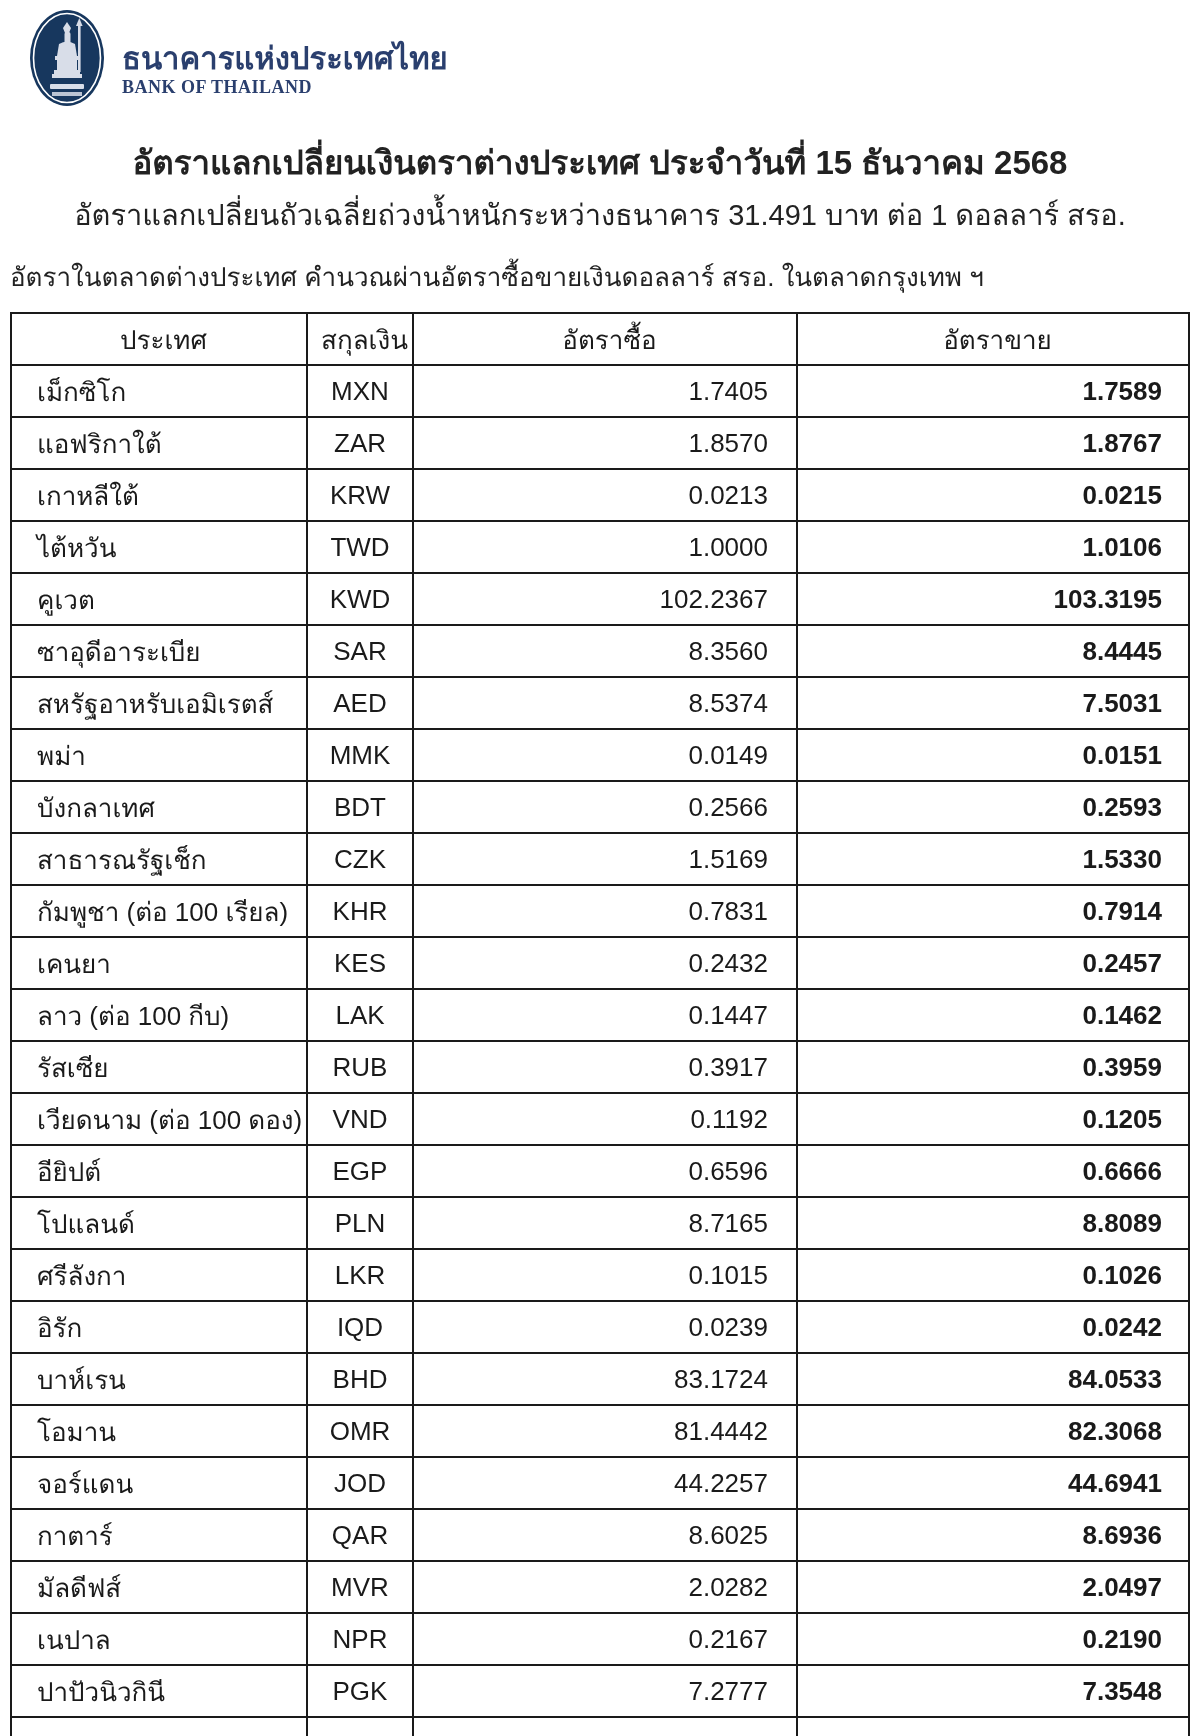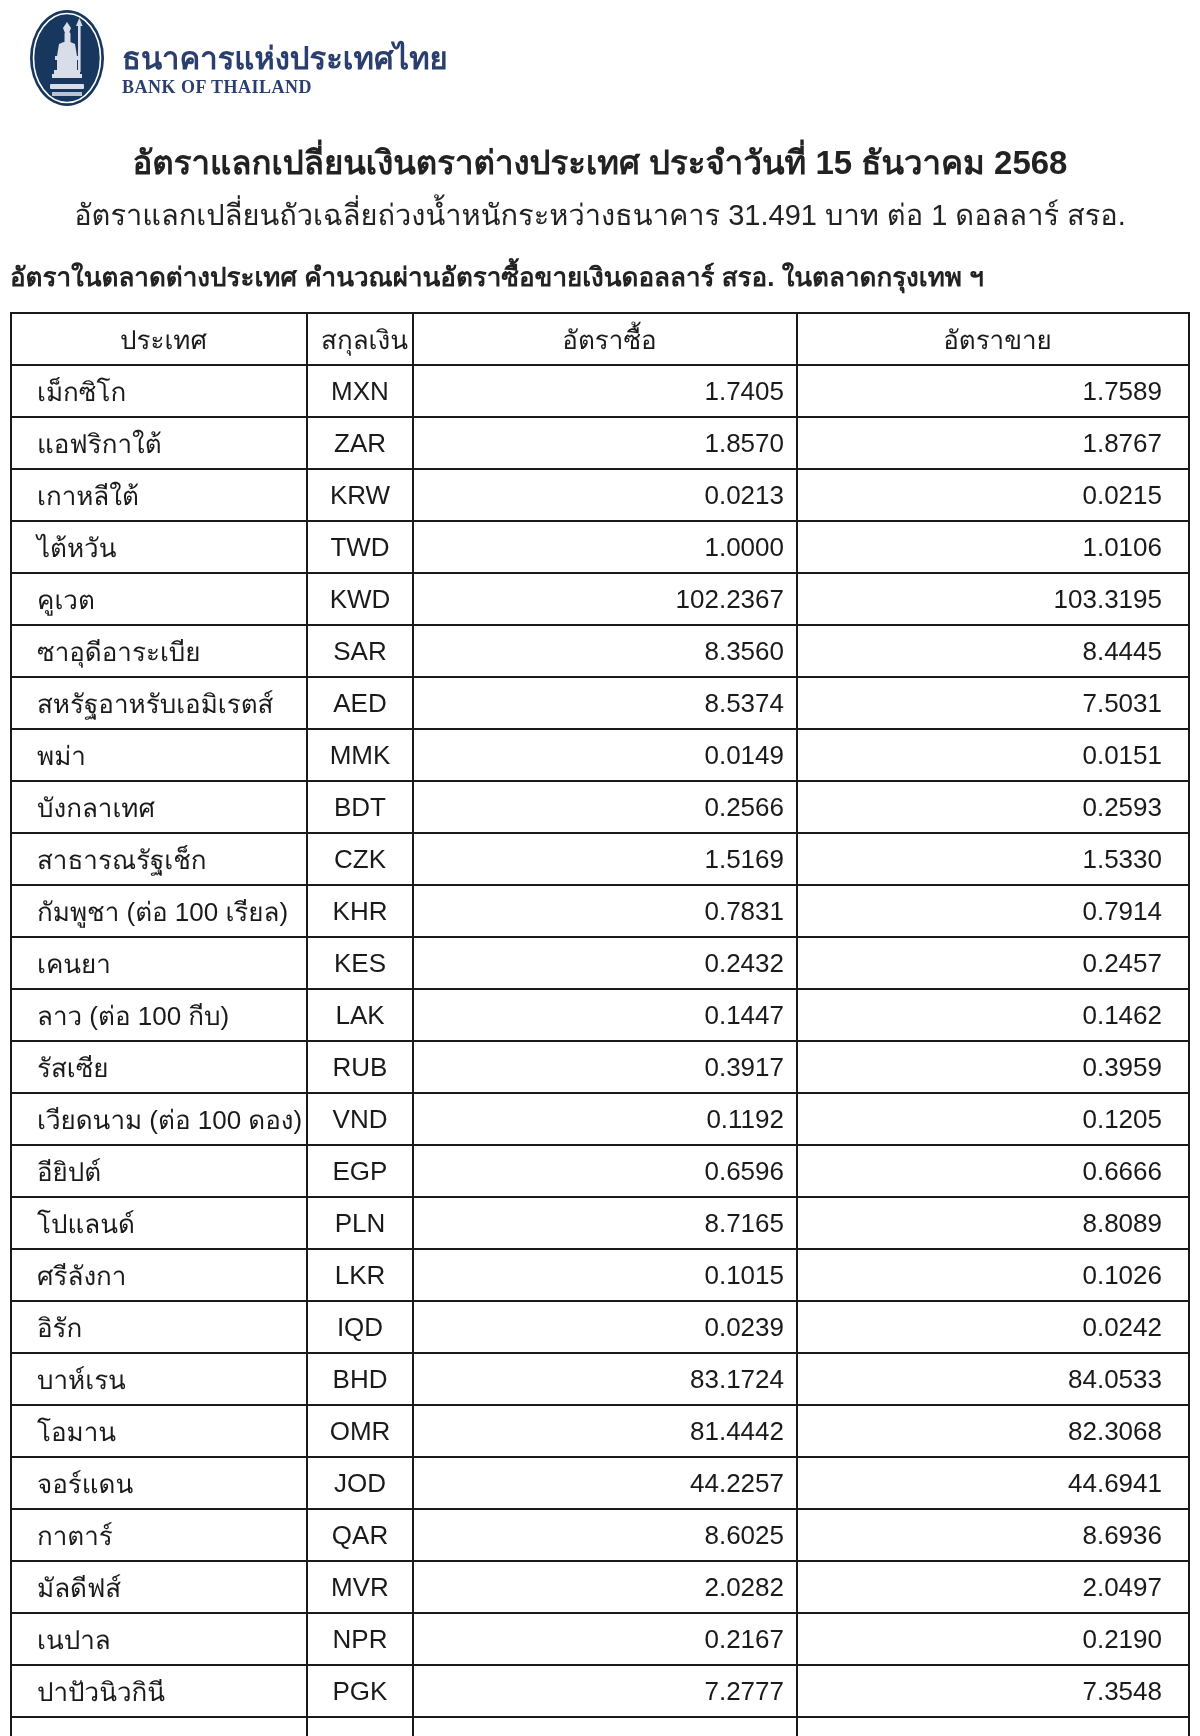--- a/index.html
+++ b/index.html
@@ -26,21 +26,21 @@
   .doc-title{
     position:absolute;top:136px;left:0;width:1200px;text-align:center;
     font-size:33px;font-weight:600;color:#222222;white-space:nowrap;
   }
   .doc-subtitle{
     position:absolute;top:192px;left:0;width:1200px;text-align:center;
     font-size:29px;font-weight:500;color:#222222;white-space:nowrap;
   }
   .market-note{
     position:absolute;top:256px;left:10px;width:1180px;text-align:left;
-    font-size:26px;font-weight:700;color:#222222;white-space:nowrap;
+    font-size:26px;font-weight:400;color:#222222;white-space:nowrap;
   }
 
   
   .rates-table{
     position:absolute;left:10px;top:312px;width:1178px;
     border-collapse:collapse;table-layout:fixed;
     font-size:26px;color:#1a1a1a;
   }
   .rates-table th,.rates-table td{
     border:2px solid #1a1a1a;
@@ -48,22 +48,22 @@
     padding:0;
   }
   .rates-table th{height:50px;font-weight:500;text-align:center;vertical-align:middle;padding-left:9px;}
   .rates-table td{height:50px;vertical-align:middle;}
   col.c-country{width:296px;}
   col.c-code{width:106px;}
   col.c-buy{width:384px;}
   col.c-sell{width:392px;}
   td.cell-country{text-align:left;padding-left:25px;}
   td.cell-code{text-align:center;}
-  td.cell-buy{text-align:right;padding-right:12px;margin-left:30px;}
-  td.cell-sell{text-align:right;padding-right:26px;}
+  td.cell-buy{text-align:right;padding-right:28px;margin-left:30px;}
+  td.cell-sell{text-align:right;padding-right:26px;font-weight:bold;}
   tr.truncated-row td{height:24px;border-bottom:none;}
 </style>
 </head>
 <body>
 
 <div class="page">
 
   <div class="brandbar">
     <svg class="logo" viewBox="0 0 78 100" aria-hidden="true">
       <ellipse cx="39" cy="50" rx="37" ry="48" fill="#17375e"></ellipse>

